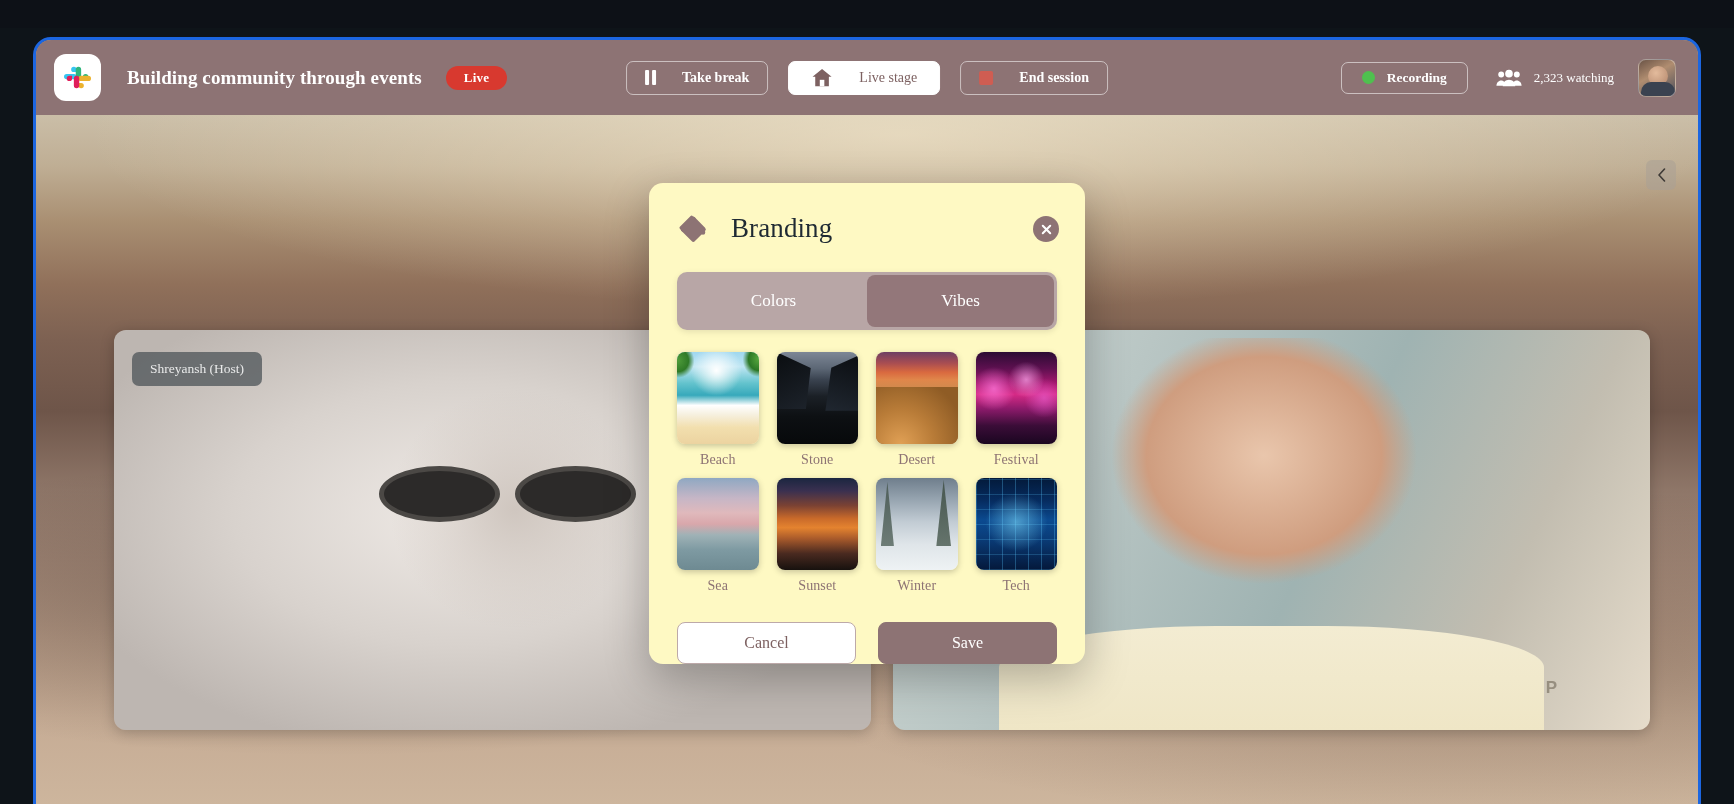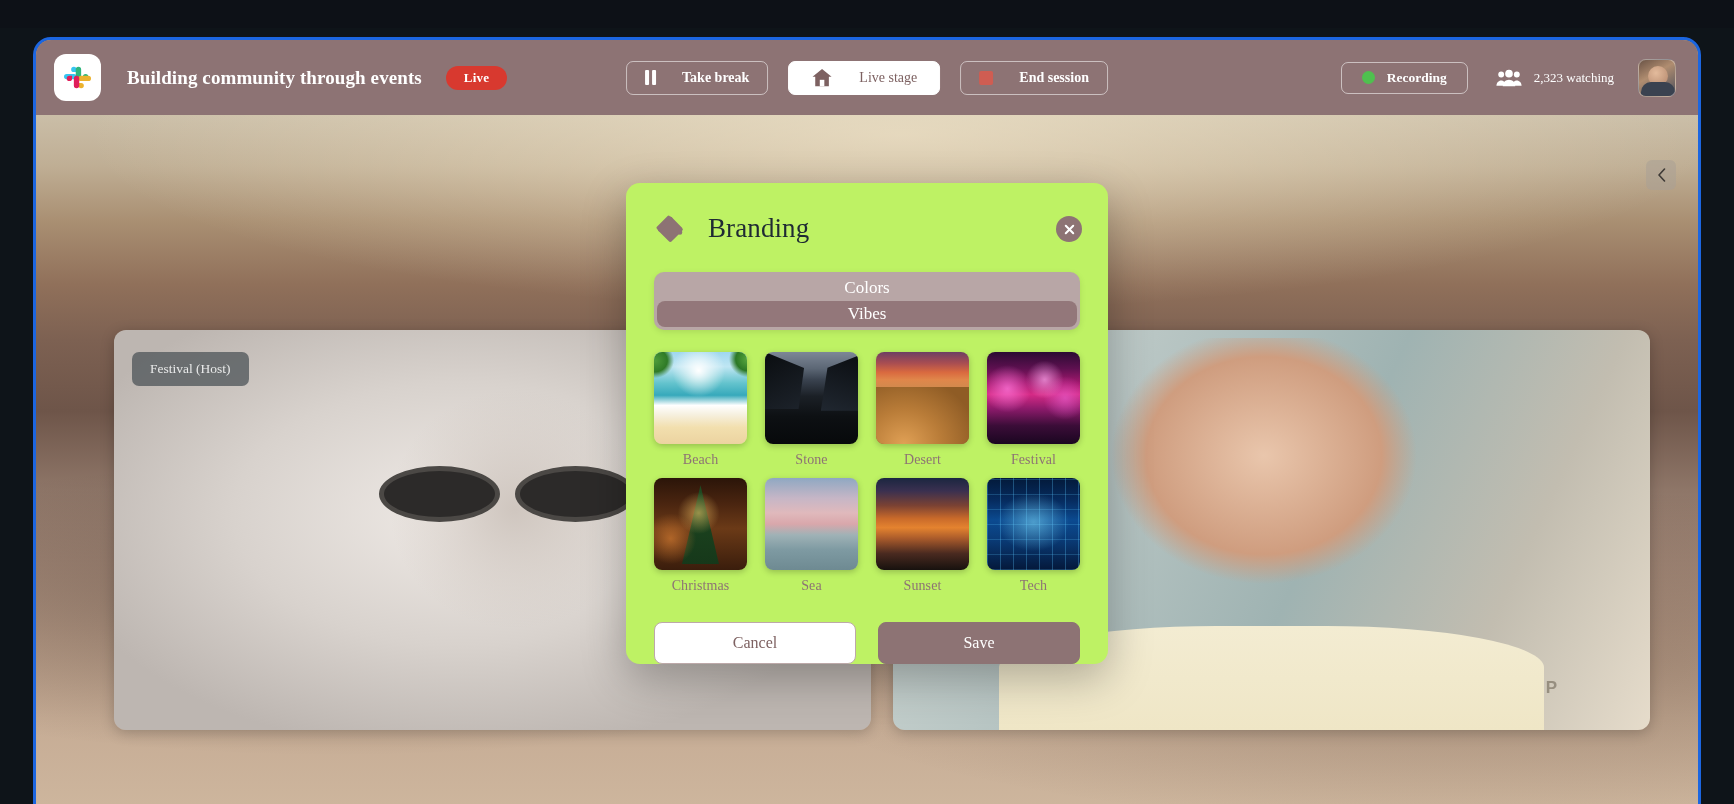--- a/index.html
+++ b/index.html
@@ -269,22 +269,22 @@
     position: absolute;
     left: 0; top: 0; right: 0; bottom: 0;
     z-index: 20;
     pointer-events: none;
   }
   .modal {
     position: absolute;
     left: 50%;
     transform: translateX(-50%);
     top: 143px;
-    width: 482px;
-    background: #bef264;
+    width: 436px;
+    background: #fef9c3;
     border-radius: 14px;
     box-shadow: 0 14px 44px rgba(0,0,0,.28);
     padding: 26px 28px 0;
     pointer-events: auto;
   }
   .modal-head {
     display: flex; align-items: center;
     gap: 16px;
     position: relative;
     padding-bottom: 8px;
@@ -307,21 +307,20 @@
   .close-btn svg { width: 13px; height: 13px; display:block; }
 
   .tabs {
     margin-top: 17px;
     display: flex;
     background: #b8a6a6;
     border-radius: 10px;
     padding: 3px;
     height: 58px;
     box-shadow: 0 2px 6px rgba(0,0,0,.10);
-    flex-direction: column;
   }
   .tab {
     flex: 1;
     display: flex; align-items: center; justify-content: center;
     color: #ffffff;
     font-size: 17px;
     border-radius: 8px;
     cursor: pointer;
   }
   .tab.active { background: #93777a; }
@@ -550,21 +549,21 @@
         <path d="M7.5 1 2 7l5.5 6" stroke="#3e3a36" stroke-width="1.6" fill="none" stroke-linecap="round" stroke-linejoin="round"></path>
       </svg>
     </div>
 
     <div class="tiles">
       <div class="tile tile-a">
         <div class="sunglasses">
             <i></i>
             <i></i>
           </div>
-        <div class="host-chip">Festival (Host)</div>
+        <div class="host-chip">Shreyansh (Host)</div>
       </div>
       <div class="tile tile-b">
         <div class="stop-text">STOP</div>
       </div>
     </div>
 
     <div class="modal-wrap">
       <div class="modal">
 
         <div class="modal-head">
@@ -600,30 +599,30 @@
             </div>
             <div class="vibe-cell">
               <div class="vibe-thumb th-desert"></div>
               <div class="vibe-label">Desert</div>
             </div>
             <div class="vibe-cell">
               <div class="vibe-thumb th-festival"></div>
               <div class="vibe-label">Festival</div>
             </div>
             <div class="vibe-cell">
-              <div class="vibe-thumb th-christmas"></div>
-              <div class="vibe-label">Christmas</div>
-            </div>
-            <div class="vibe-cell">
               <div class="vibe-thumb th-sea"></div>
               <div class="vibe-label">Sea</div>
             </div>
             <div class="vibe-cell">
               <div class="vibe-thumb th-sunset"></div>
               <div class="vibe-label">Sunset</div>
+            </div>
+            <div class="vibe-cell">
+              <div class="vibe-thumb th-winter"></div>
+              <div class="vibe-label">Winter</div>
             </div>
             <div class="vibe-cell">
               <div class="vibe-thumb th-tech"></div>
               <div class="vibe-label">Tech</div>
             </div>
           </div>
 
         <div class="modal-actions">
           <div class="btn btn-cancel">Cancel</div>
           <div class="btn btn-save">Save</div>

